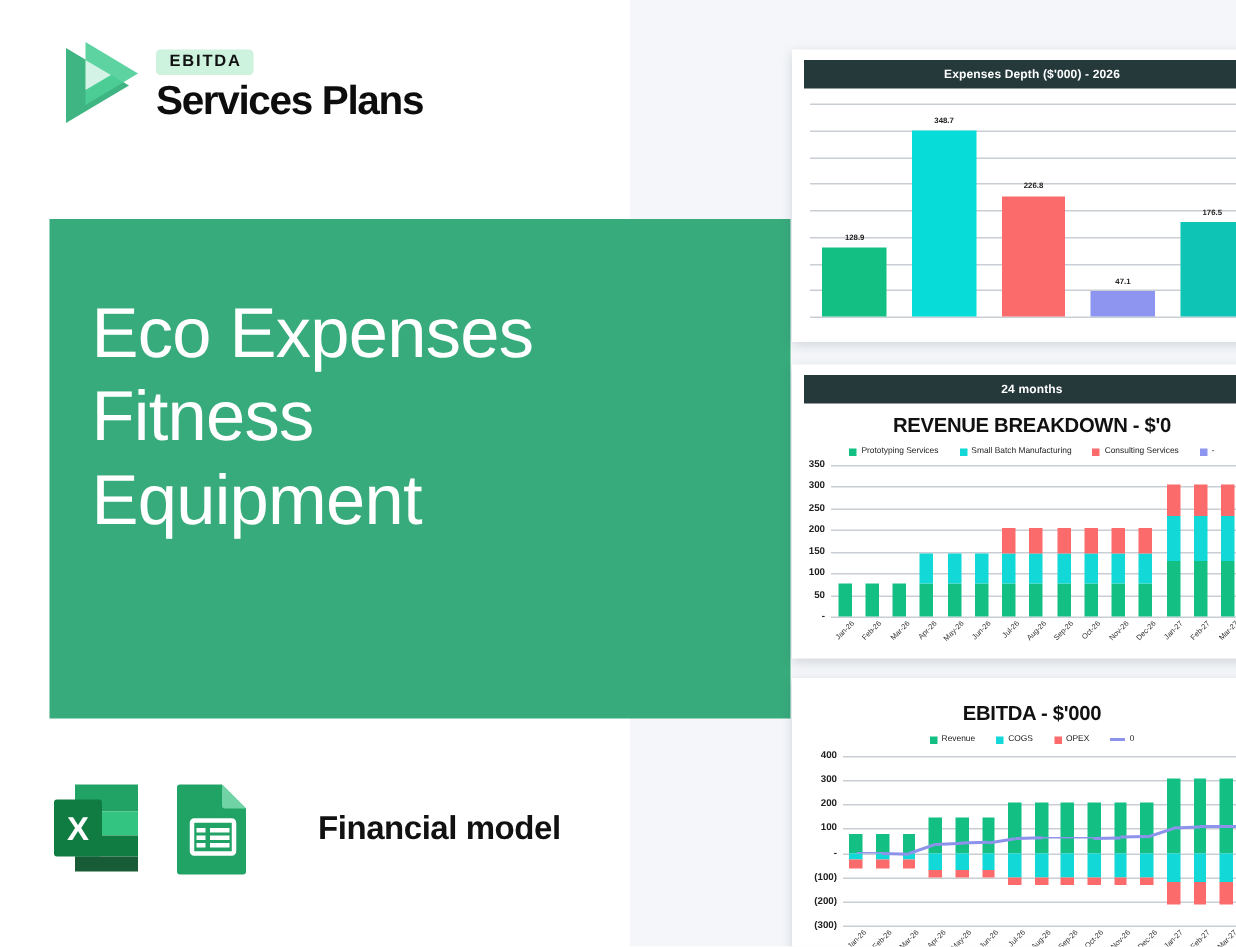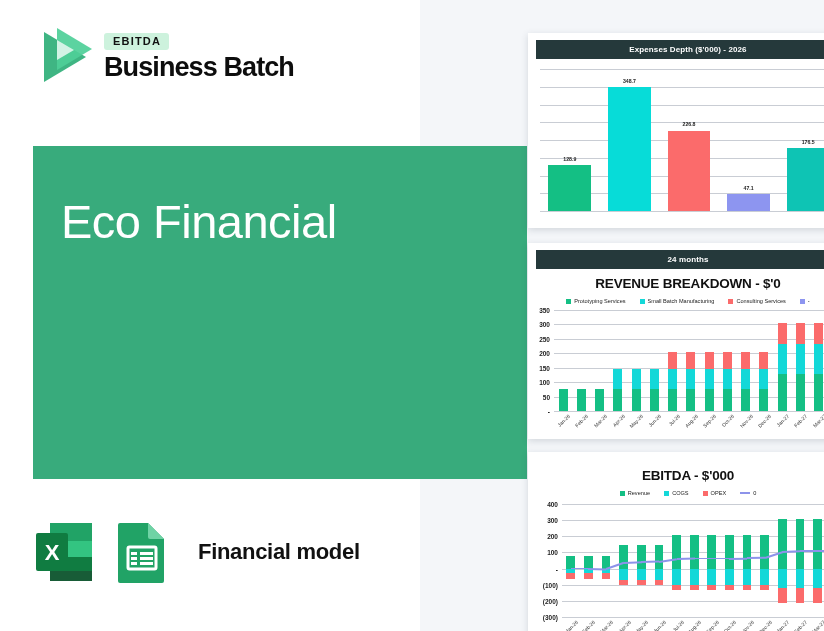--- a/index.html
+++ b/index.html
@@ -40,21 +40,21 @@
   .doc-title {
     position: absolute; left: 28px; top: 48px; width: 450px;
     color: #ffffff; font-size: 47px; font-weight: 400; line-height: 1.18;
     letter-spacing: -0.5px;
   }
   .doc-title div { white-space: nowrap; }
 
   
   .footer-row { position: absolute; left: 32px; top: 519px; display: flex; align-items: center; gap: 14px; }
   .icon-xls, .icon-sheets { width: 64px; height: 66px; display: block; }
-  .footer-label { font-size: 22px; font-weight: 700; color: #111; letter-spacing: -0.3px; margin-left: 10px; }
+  .footer-label { font-size: 22px; font-weight: 700; color: #111; letter-spacing: -0.3px; margin-left: 24px; }
 
   
   .card {
     position: absolute; background: #ffffff;
     box-shadow: 0 2px 7px rgba(40,60,80,0.17);
     overflow: hidden;
   }
   .card-exp   { left: 528px; top: 33px;  width: 320px; height: 195px; }
   .card-rev   { left: 528px; top: 243px; width: 320px; height: 196px; }
   .card-ebit  { left: 528px; top: 452px; width: 320px; height: 196px; }
@@ -101,27 +101,29 @@
   <div class="logo-block">
     <div class="logo-mark">
       <svg width="58" height="62" viewBox="0 0 58 62">
         <path d="M10 6 L10 56 L52 31 Z" fill="#3fb583"></path>
         <path d="M23 2 L23 44 L58 23 Z" fill="#4ecf98" opacity="0.92"></path>
         <path d="M23 14 L23 34 L40 24 Z" fill="#ffffff" opacity="0.75"></path>
       </svg>
     </div>
     <div class="logo-text">
       <span class="ready-badge">EBITDA</span>
-      <span class="brand-name">Business Batch</span>
+      <span class="brand-name">Services Plans</span>
     </div>
   </div>
 
   <div class="green-panel">
     <div class="doc-title" id="doc-title">
-        <div>Eco Financial</div>
+        <div>Eco Expenses</div>
+        <div>Fitness</div>
+        <div>Equipment</div>
       </div>
   </div>
 
   <div class="footer-row">
     <svg class="icon-xls" viewBox="0 0 64 66">
       <rect x="18" y="4" width="42" height="18" fill="#21a366"></rect>
       <rect x="18" y="22" width="42" height="16" fill="#33c481"></rect>
       <rect x="18" y="38" width="42" height="14" fill="#107c41"></rect>
       <rect x="18" y="52" width="42" height="10" fill="#185c37"></rect>
       <rect x="4" y="14" width="32" height="38" rx="2" fill="#107c41"></rect>

